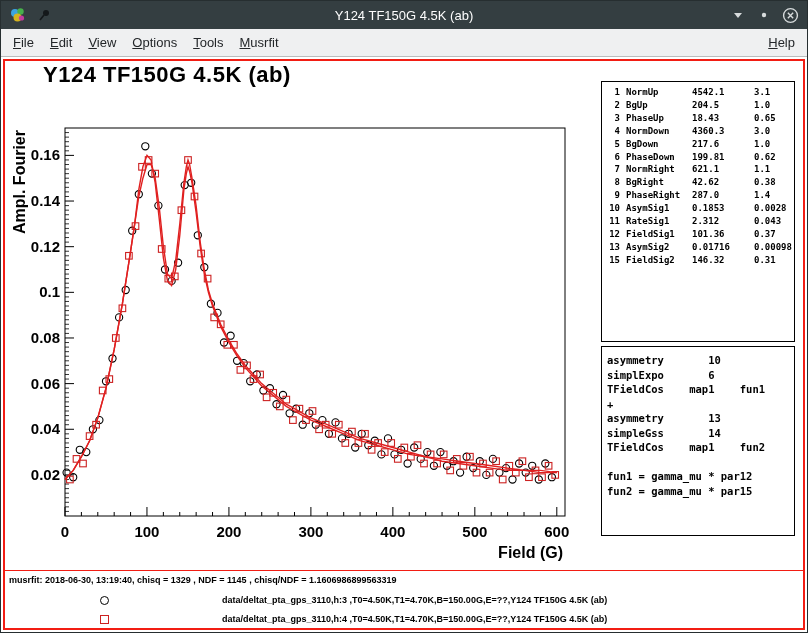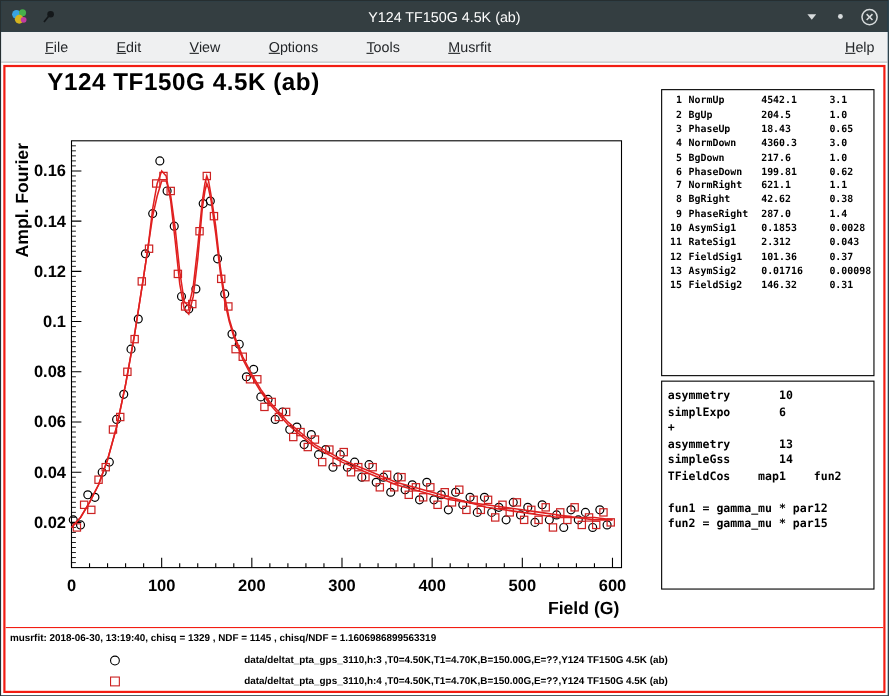--- a/index.html
+++ b/index.html
@@ -1,26 +1,26 @@
 <!DOCTYPE html>
 <html><head>
 <meta charset="utf-8">
 <style>
   html,body{margin:0;padding:0;background:#888;}
   body{width:808px;height:633px;font-family:"Liberation Sans",sans-serif;}
-  .window{width:808px;height:633px;box-sizing:border-box;border:1px solid #262e30;display:flex;flex-direction:column;background:#0c4a6e;}
+  .window{width:808px;height:633px;box-sizing:border-box;border:1px solid #262e30;display:flex;flex-direction:column;background:#d946ef;}
   
   .titlebar{height:28px;flex:none;background:#343e41;position:relative;display:flex;align-items:center;padding:0 8px;color:#e8ecec;}
   .tb-title{position:absolute;left:0;right:0;text-align:center;font-size:13px;color:#fdfdfd;}
   .tb-left,.tb-right{display:flex;align-items:center;gap:8px;z-index:2;}
   .tb-right{margin-left:auto;}
   .tb-icon{display:inline-flex;align-items:center;justify-content:center;width:18px;height:18px;}
   
   .menubar{height:27px;flex:none;background:#eff0f1;border-bottom:1px solid #b9bcbd;display:flex;align-items:center;padding:0 4px;font-size:13px;color:#232629;}
-  .menu-item{display:inline-block;padding:4px 8px;cursor:default;margin-left:28px;}
+  .menu-item{display:inline-block;padding:4px 8px;cursor:default;}
   .menu-item::first-letter{text-decoration:underline;}
   .menu-spacer{flex:1;}
   
   .canvas-wrap{flex:1;background:#fff;padding:2px;box-sizing:border-box;}
   .root-canvas{position:relative;width:100%;height:100%;box-sizing:border-box;border:2px solid #f21d13;background:#fff;overflow:hidden;}
   .plot-title{position:absolute;left:38px;top:1px;font-size:22px;font-weight:bold;color:#000;letter-spacing:0.5px;}
   #plot-svg{position:absolute;left:2px;top:55px;width:566px;height:450px;}
   .tick-label{font:600 15px "Liberation Sans",sans-serif;fill:#000;}
   .axis-title{font:700 16px "Liberation Sans",sans-serif;fill:#000;}
   
@@ -403,20 +403,21 @@
           <div class="param-row"><span class="param-num">10</span><span class="param-name">AsymSig1</span><span class="param-val">0.1853</span><span class="param-err">0.0028</span></div>
           <div class="param-row"><span class="param-num">11</span><span class="param-name">RateSig1</span><span class="param-val">2.312</span><span class="param-err">0.043</span></div>
           <div class="param-row"><span class="param-num">12</span><span class="param-name">FieldSig1</span><span class="param-val">101.36</span><span class="param-err">0.37</span></div>
           <div class="param-row"><span class="param-num">13</span><span class="param-name">AsymSig2</span><span class="param-val">0.01716</span><span class="param-err">0.00098</span></div>
           <div class="param-row"><span class="param-num">15</span><span class="param-name">FieldSig2</span><span class="param-val">146.32</span><span class="param-err">0.31</span></div>
         </div>
 
       <div class="theory-box" id="theory-box">
           <div class="theory-line">asymmetry       10</div>
           <div class="theory-line">simplExpo       6</div>
+          <div class="theory-line">TFieldCos    map1    fun1</div>
           <div class="theory-line">+</div>
           <div class="theory-line">asymmetry       13</div>
           <div class="theory-line">simpleGss       14</div>
           <div class="theory-line">TFieldCos    map1    fun2</div>
           <div class="theory-line">&nbsp;</div>
           <div class="theory-line">fun1 = gamma_mu * par12</div>
           <div class="theory-line">fun2 = gamma_mu * par15</div>
         </div>
 
       <div class="bottom-sep"></div>

